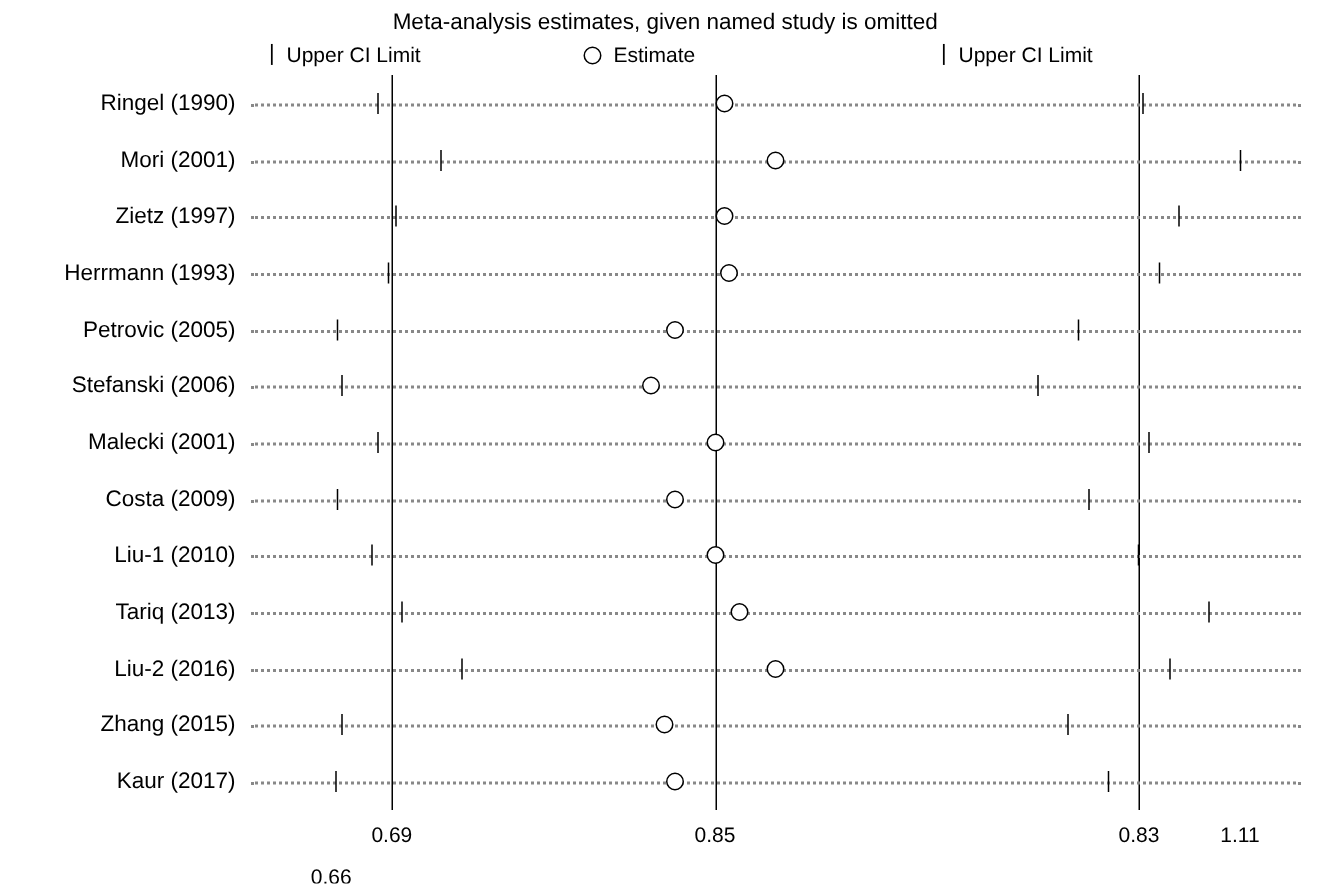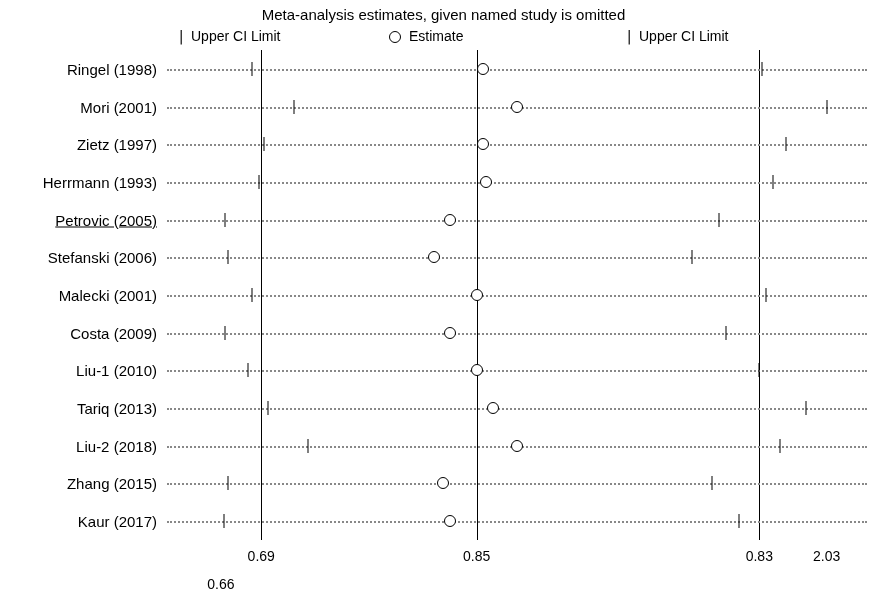--- a/index.html
+++ b/index.html
@@ -109,32 +109,32 @@
         <div class="pt" style="left: 275.962px;"></div>
       </div>
       <div class="row" style="top: 452.308px; height: 37.6923px;">
         <div class="dots" style="left: 0px; right: 0px;"></div>
         <div class="ci" style="left: 56.5385px;"></div>
         <div class="ci" style="left: 572.115px;"></div>
         <div class="pt" style="left: 282.692px;"></div>
       </div>
     </div>
 
-<div class="ylab" style="top: 68.8462px;">Ringel (1998)</div>
+<div class="ylab" style="top: 68.8462px;">Ringel (1990)</div>
     <div class="ylab" style="top: 106.538px;">Mori (2001)</div>
     <div class="ylab" style="top: 144.231px;">Zietz (1997)</div>
     <div class="ylab" style="top: 181.923px;">Herrmann (1993)</div>
-    <div class="ylab" style="top: 219.615px; text-decoration: underline;">Petrovic (2005)</div>
+    <div class="ylab" style="top: 219.615px;">Petrovic (2005)</div>
     <div class="ylab" style="top: 257.308px;">Stefanski (2006)</div>
     <div class="ylab" style="top: 295px;">Malecki (2001)</div>
     <div class="ylab" style="top: 332.692px;">Costa (2009)</div>
     <div class="ylab" style="top: 370.385px;">Liu-1 (2010)</div>
     <div class="ylab" style="top: 408.077px;">Tariq (2013)</div>
-    <div class="ylab" style="top: 445.769px;">Liu-2 (2018)</div>
+    <div class="ylab" style="top: 445.769px;">Liu-2 (2016)</div>
     <div class="ylab" style="top: 483.462px;">Zhang (2015)</div>
     <div class="ylab" style="top: 521.154px;">Kaur (2017)</div>
     <div class="xlab" style="left: 220.846px; margin-top: 28px;">0.66</div>
     <div class="xlab" style="left: 261.231px;">0.69</div>
     <div class="xlab" style="left: 476.615px;">0.85</div>
     <div class="xlab" style="left: 759.308px;">0.83</div>
-    <div class="xlab" style="left: 826.615px;">2.03</div>
+    <div class="xlab" style="left: 826.615px;">1.11</div>
 
 </div>
 
 </body></html>

